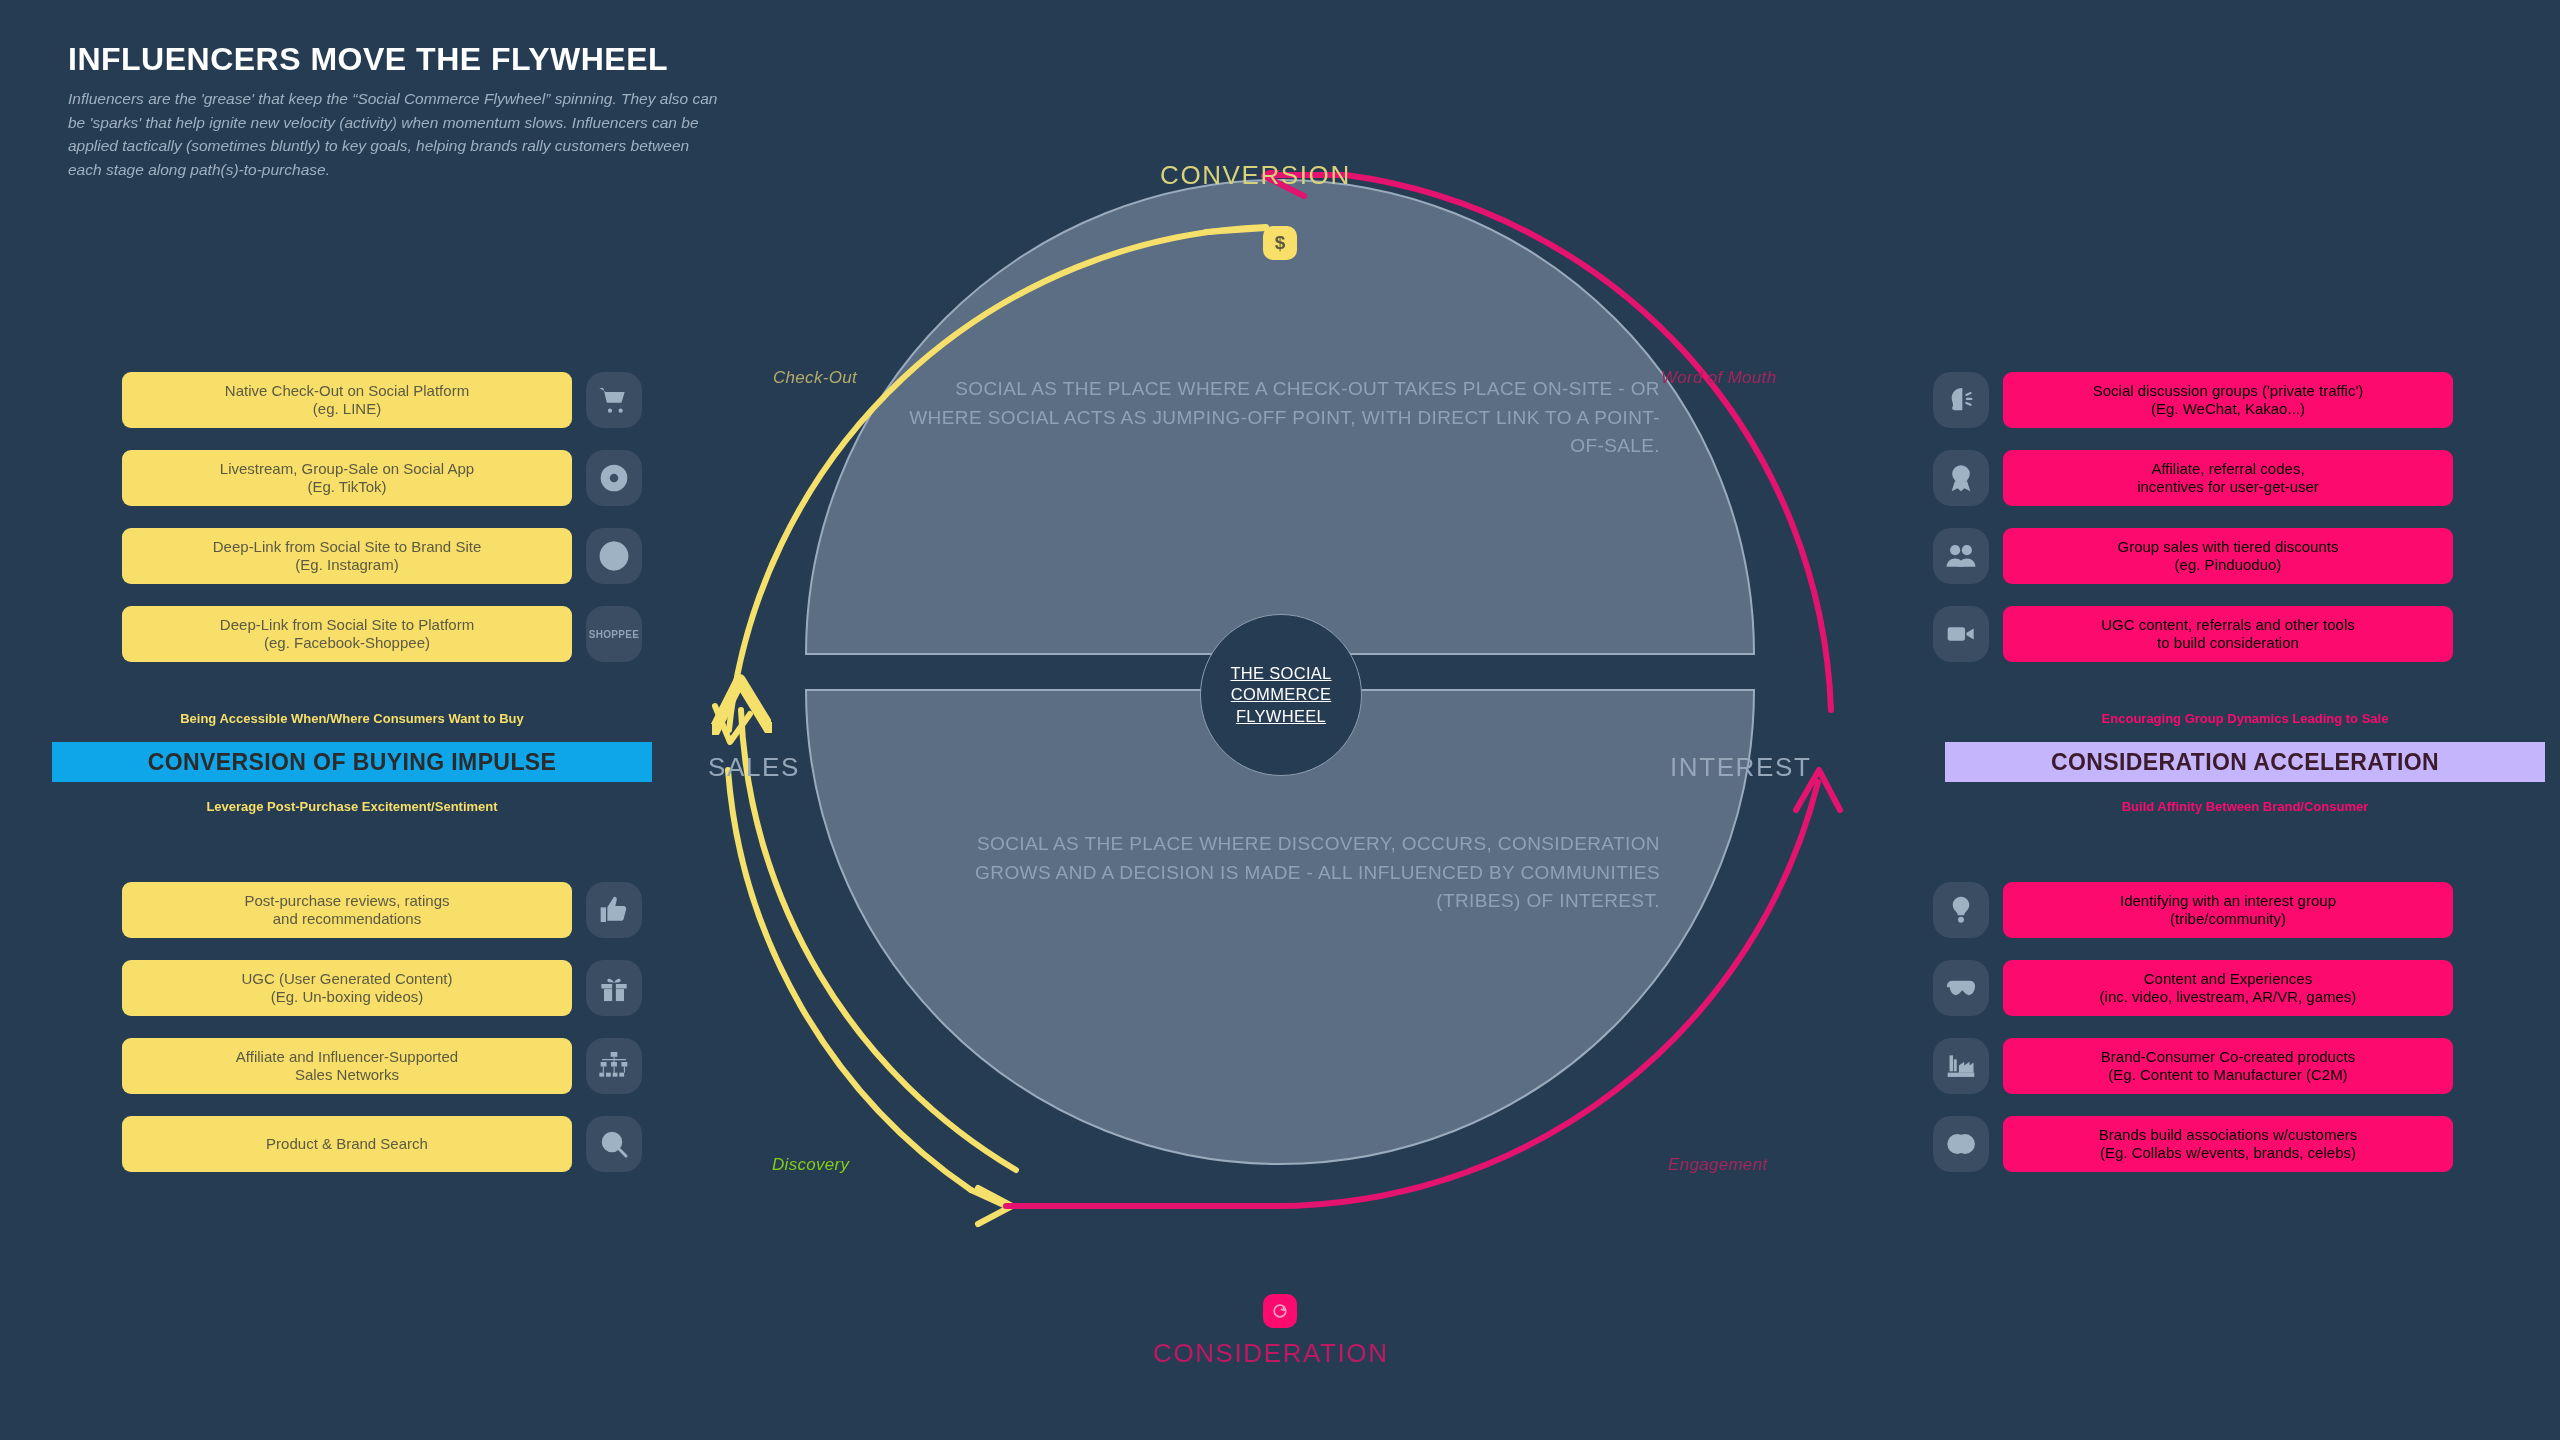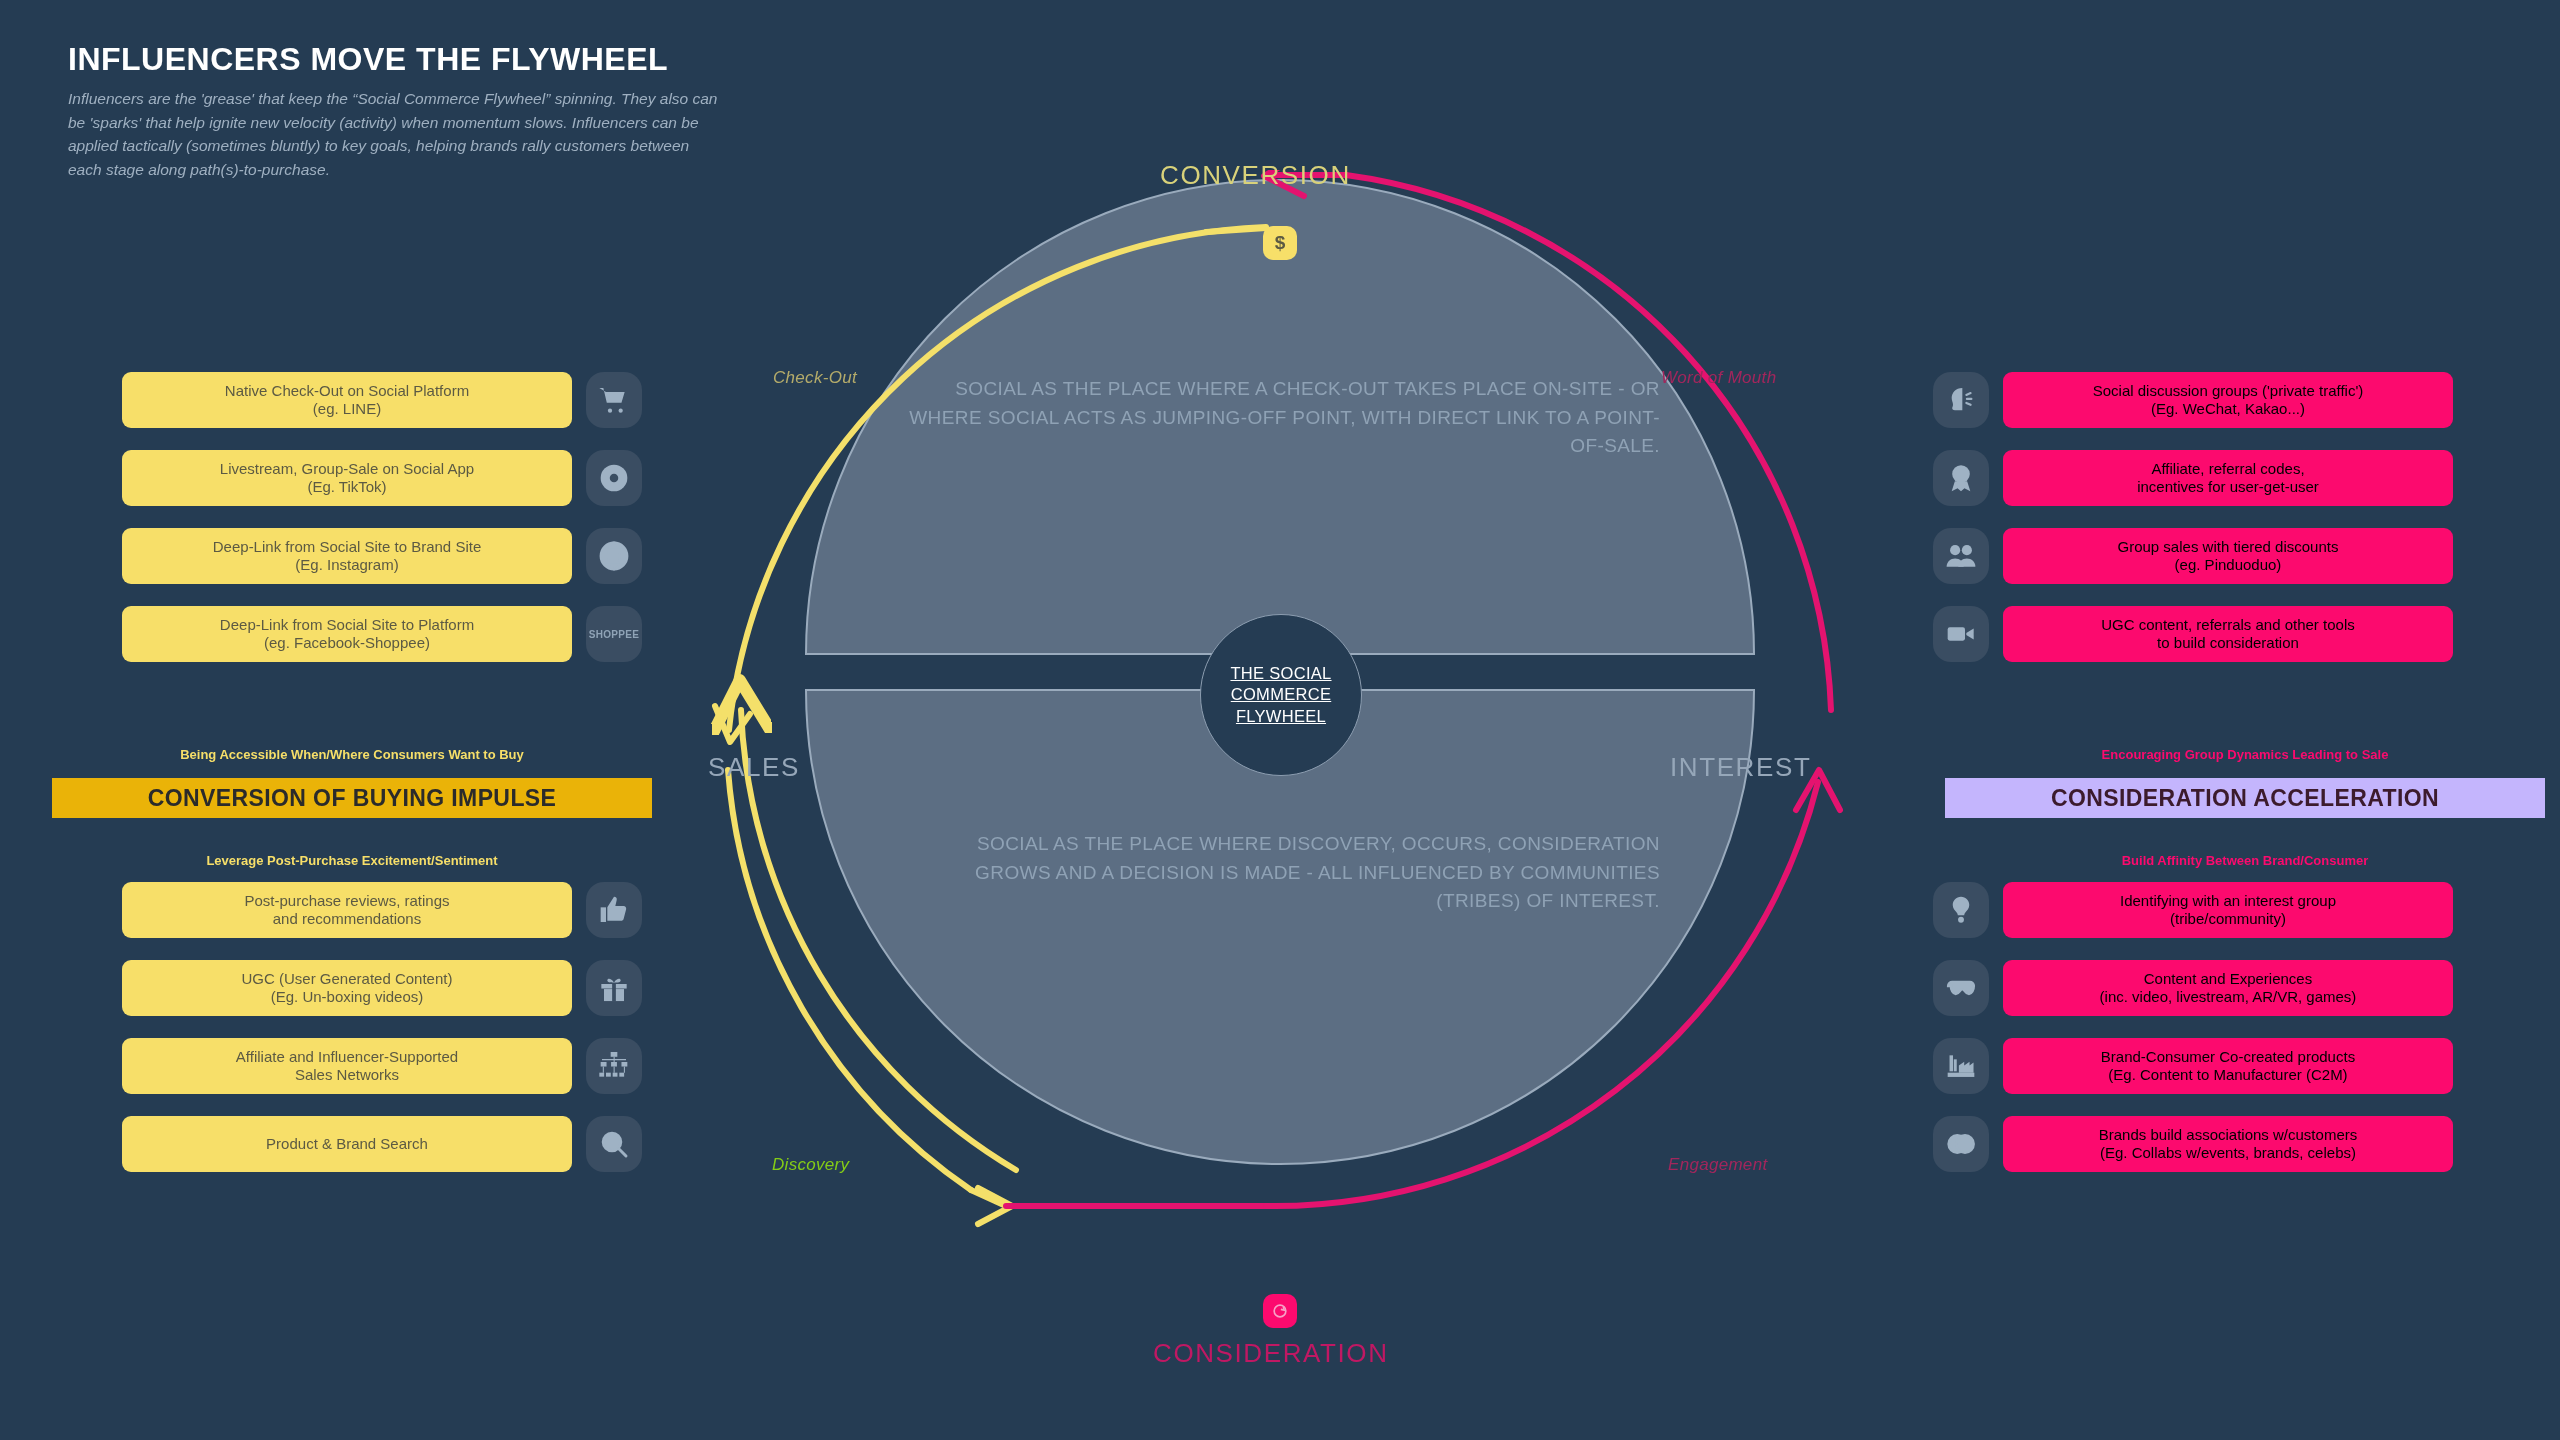--- a/index.html
+++ b/index.html
@@ -49,28 +49,28 @@
     margin-left:14px;color:#9fb2c4;
   }
   .row.right .iconbox{margin-left:0;margin-right:14px;}
   .iconbox svg{width:32px;height:32px;fill:#9fb2c4;}
   .iconbox .txticon{font-size:10px;font-weight:bold;letter-spacing:.3px;color:#8fa3b6;}
 
   
   .banner-block{position:absolute;text-align:center;}
   #banner-left{left:52px;top:712px;width:600px;}
   #banner-right{left:1945px;top:712px;width:600px;}
-  .cap{font-size:13px;font-weight:bold;line-height:1.1;margin-top:36px;}
+  .cap{font-size:13px;font-weight:bold;line-height:1.1;}
   .cap.yellow{color:#f7df69;}
   .cap.pink{color:#fc0a6e;}
   .bigbanner{
     height:40px;display:flex;align-items:center;justify-content:center;
     font-size:23px;font-weight:bold;letter-spacing:.4px;margin:16px 0 18px 0;
   }
-  .bigbanner.yellow{background:#eab308;color:#2b2b2b;}
+  .bigbanner.yellow{background:#0ea5e9;color:#2b2b2b;}
   .bigbanner.pink{background:#c4b5fd;color:#3c1b2d;}
 
   
   #wheel{position:absolute;left:706px;top:170px;width:1148px;height:1148px;}
   #wheel svg{position:absolute;left:0;top:0;}
 
   .halftext{
     position:absolute;width:760px;left:194px;
     text-align:right;color:#8fa2b5;font-size:19px;line-height:1.5;
     letter-spacing:.4px;

